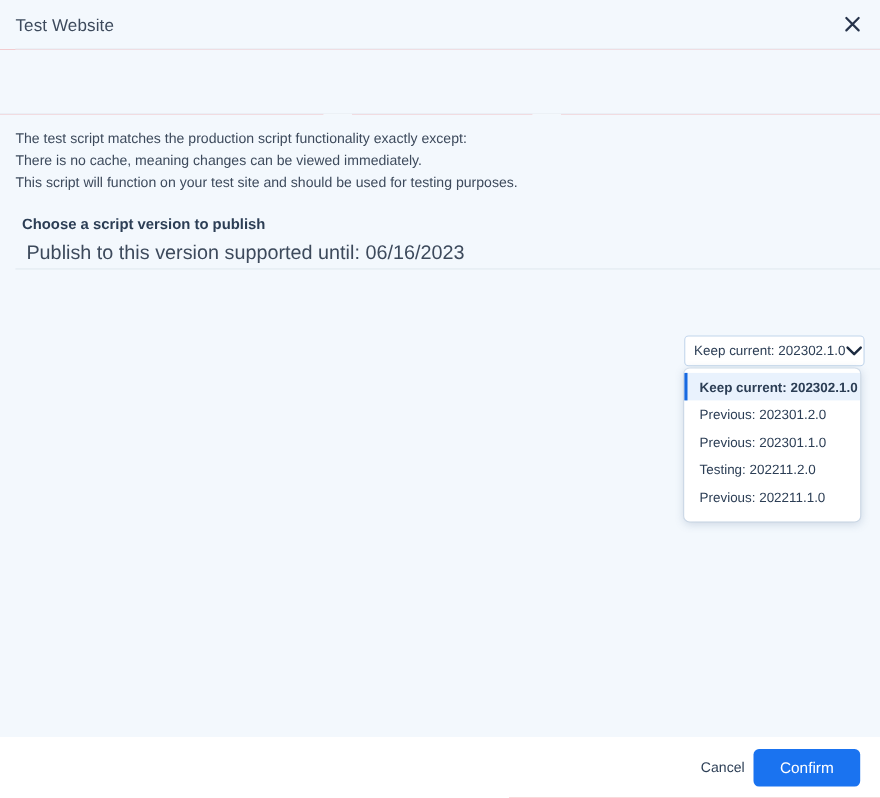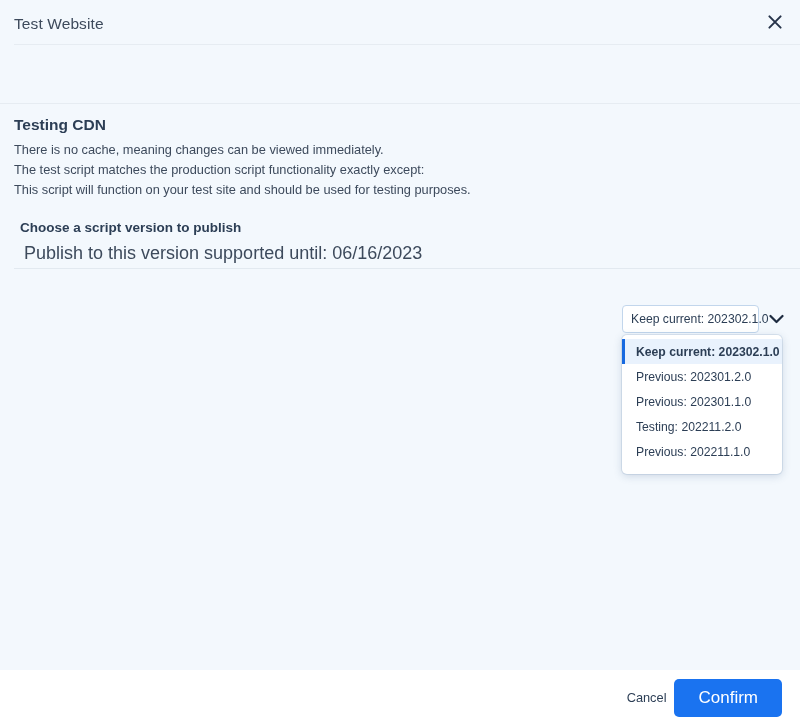--- a/index.html
+++ b/index.html
@@ -176,21 +176,21 @@
     top: 48px;
     height: 1px;
     background: #e2e9f0;
   }
 
   
   .select-area {
     position: absolute;
     left: 622px;
     top: 201px;
-    width: 137px;
+    width: 164px;
   }
   .select-box {
     position: relative;
     height: 28px;
     box-sizing: border-box;
     background: #ffffff;
     border: 1px solid #c2d6ec;
     border-radius: 4px;
     display: flex;
     align-items: center;
@@ -254,21 +254,21 @@
   .btn-cancel {
     font-size: 12.8px;
     color: #2c3e55;
     background: none;
     border: none;
     padding: 6px 8px;
     cursor: pointer;
     font-family: "Liberation Sans", sans-serif;
   }
   .btn-confirm {
-    font-size: 17px;
+    font-size: 14px;
     color: #ffffff;
     background: #1a73f0;
     border: none;
     border-radius: 5px;
     padding: 9px 24px;
     cursor: pointer;
     font-family: "Liberation Sans", sans-serif;
   }
 </style>
 </head>
@@ -301,23 +301,22 @@
         <div class="step-dot-idle"></div>
         <div class="step-label idle">Review and Publish</div>
       </div>
     </div>
     <div class="stp-rule"></div>
   </div>
 
   <div class="body">
 
     <div class="info-block">
-      <div class="info-title">Testing CDN</div>
+      <div class="info-line">The test script matches the production script functionality exactly except:</div>
       <div class="info-line">There is no cache, meaning changes can be viewed immediately.</div>
-      <div class="info-line">The test script matches the production script functionality exactly except:</div>
       <div class="info-line">This script will function on your test site and should be used for testing purposes.</div>
     </div>
 
     <div class="choose-row">
       <div class="choose-title">Choose a script version to publish</div>
       <div class="choose-sub">Publish to this version supported until: 06/16/2023</div>
       <div class="choose-rule"></div>
     </div>
 
     <div class="select-area">

